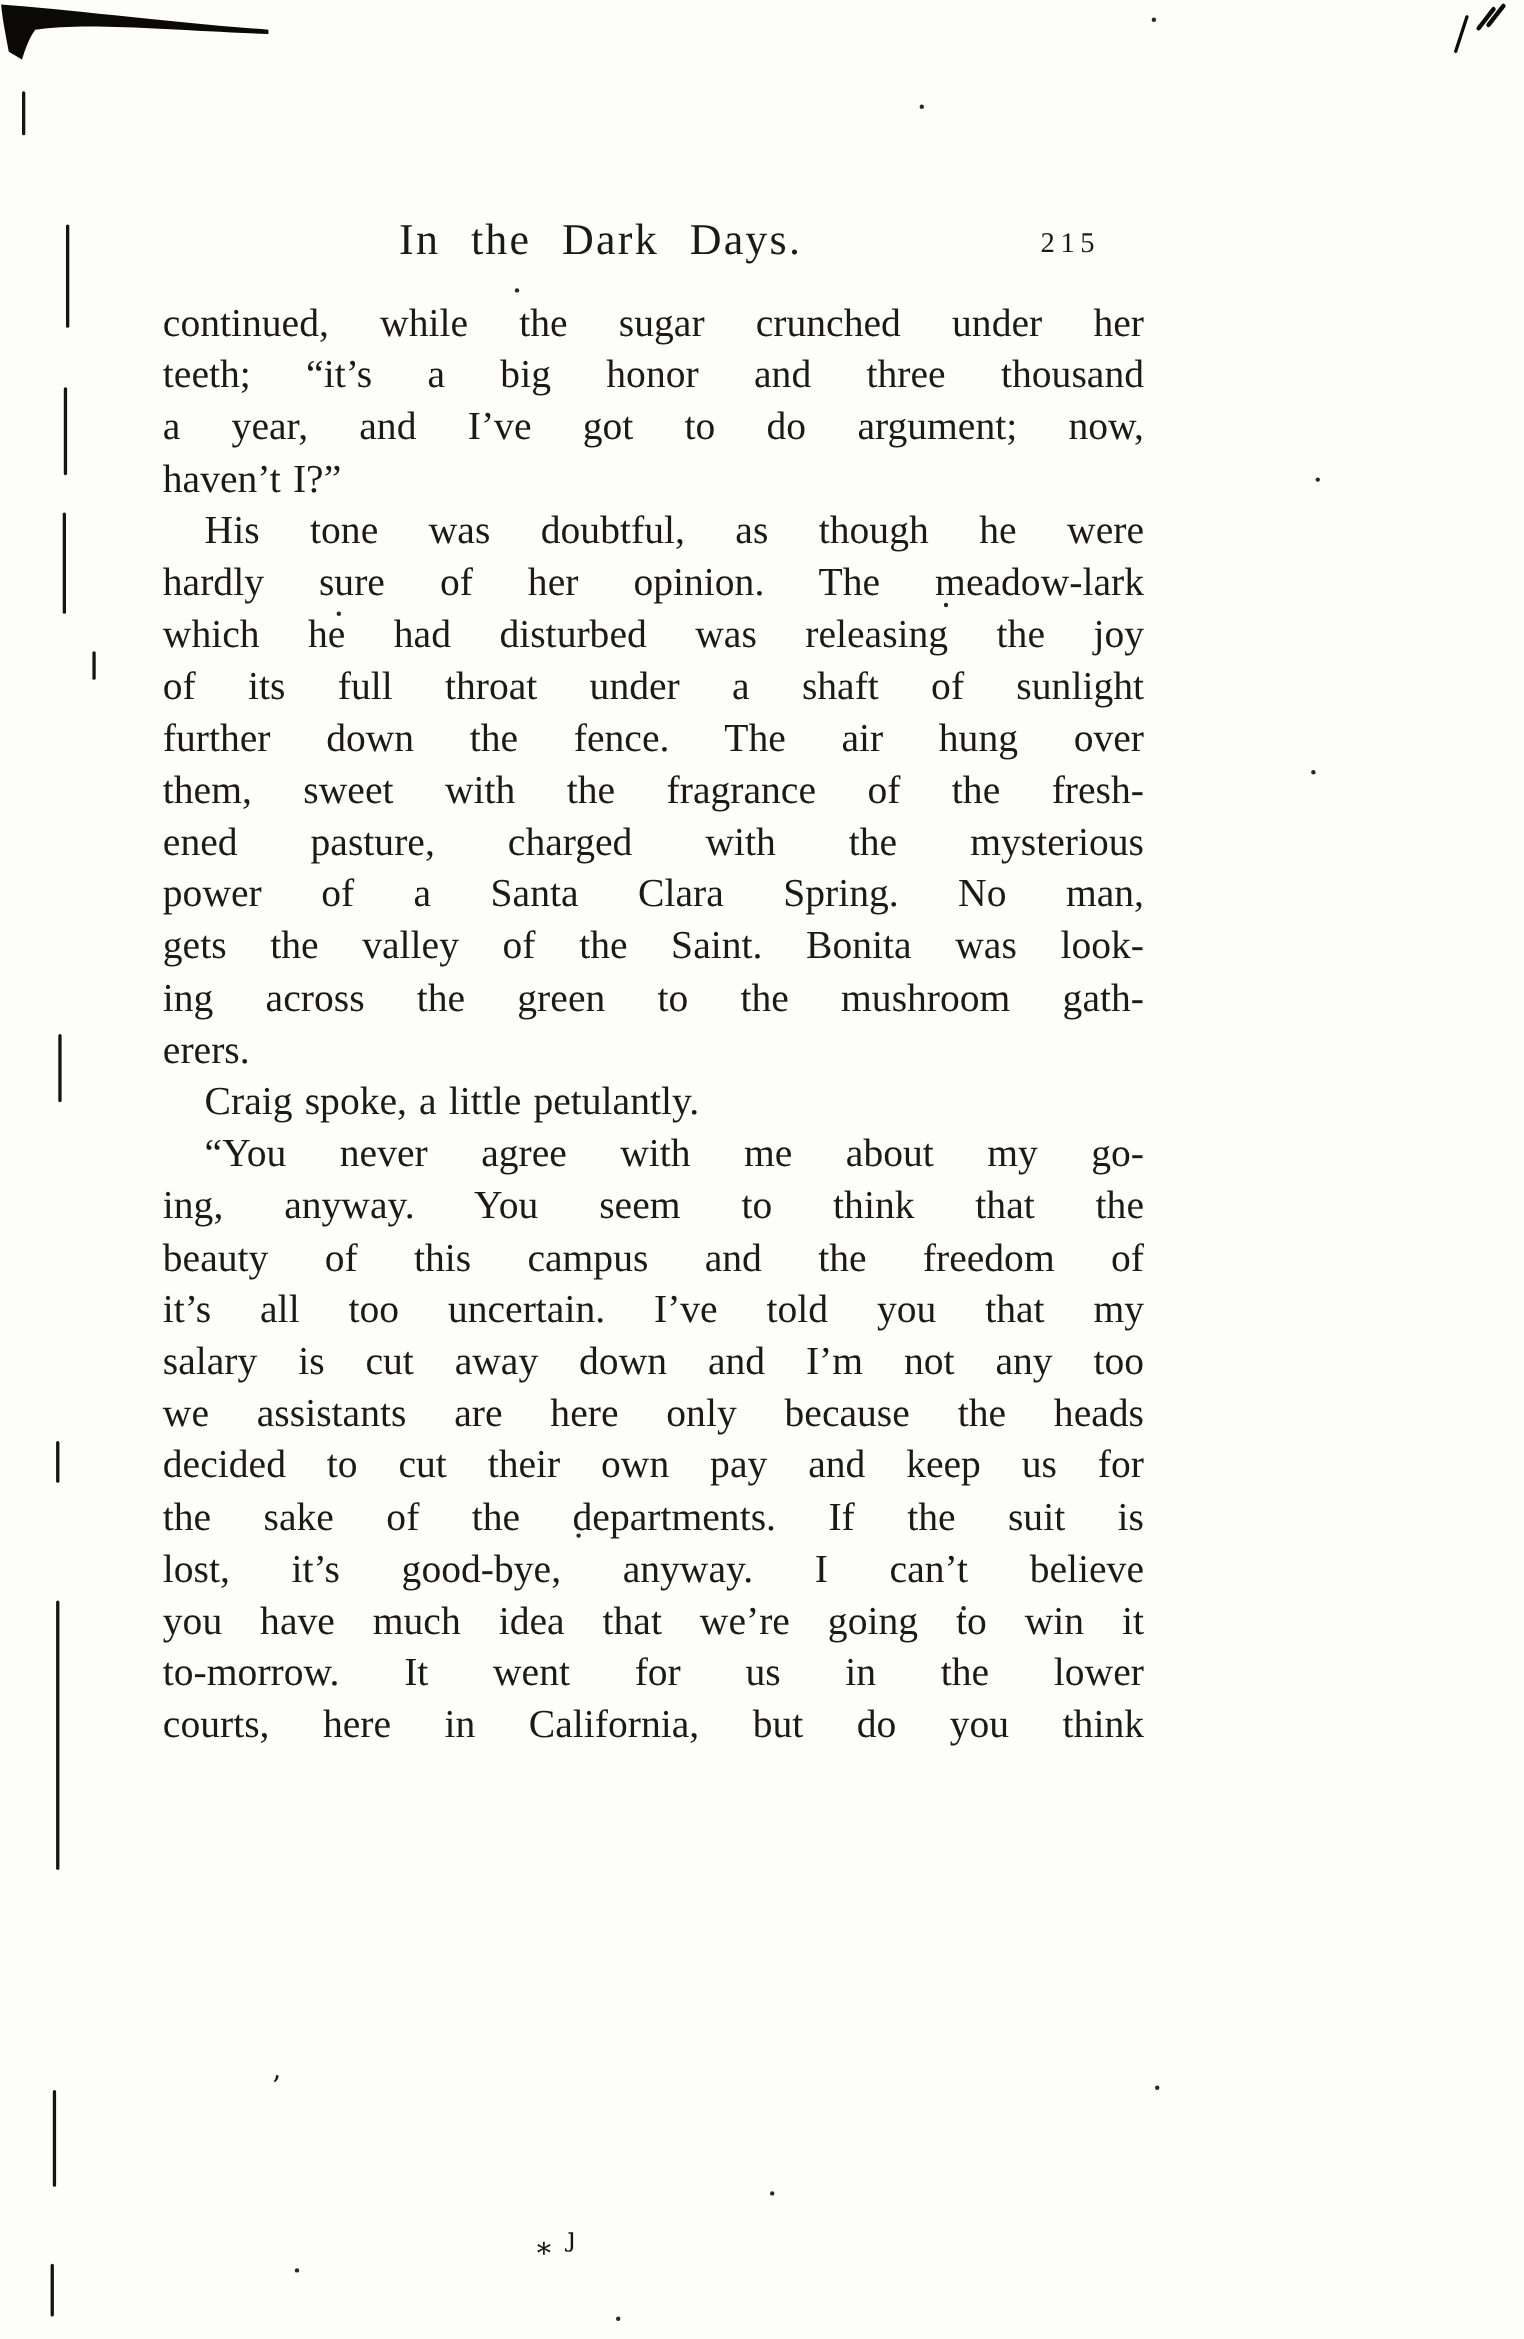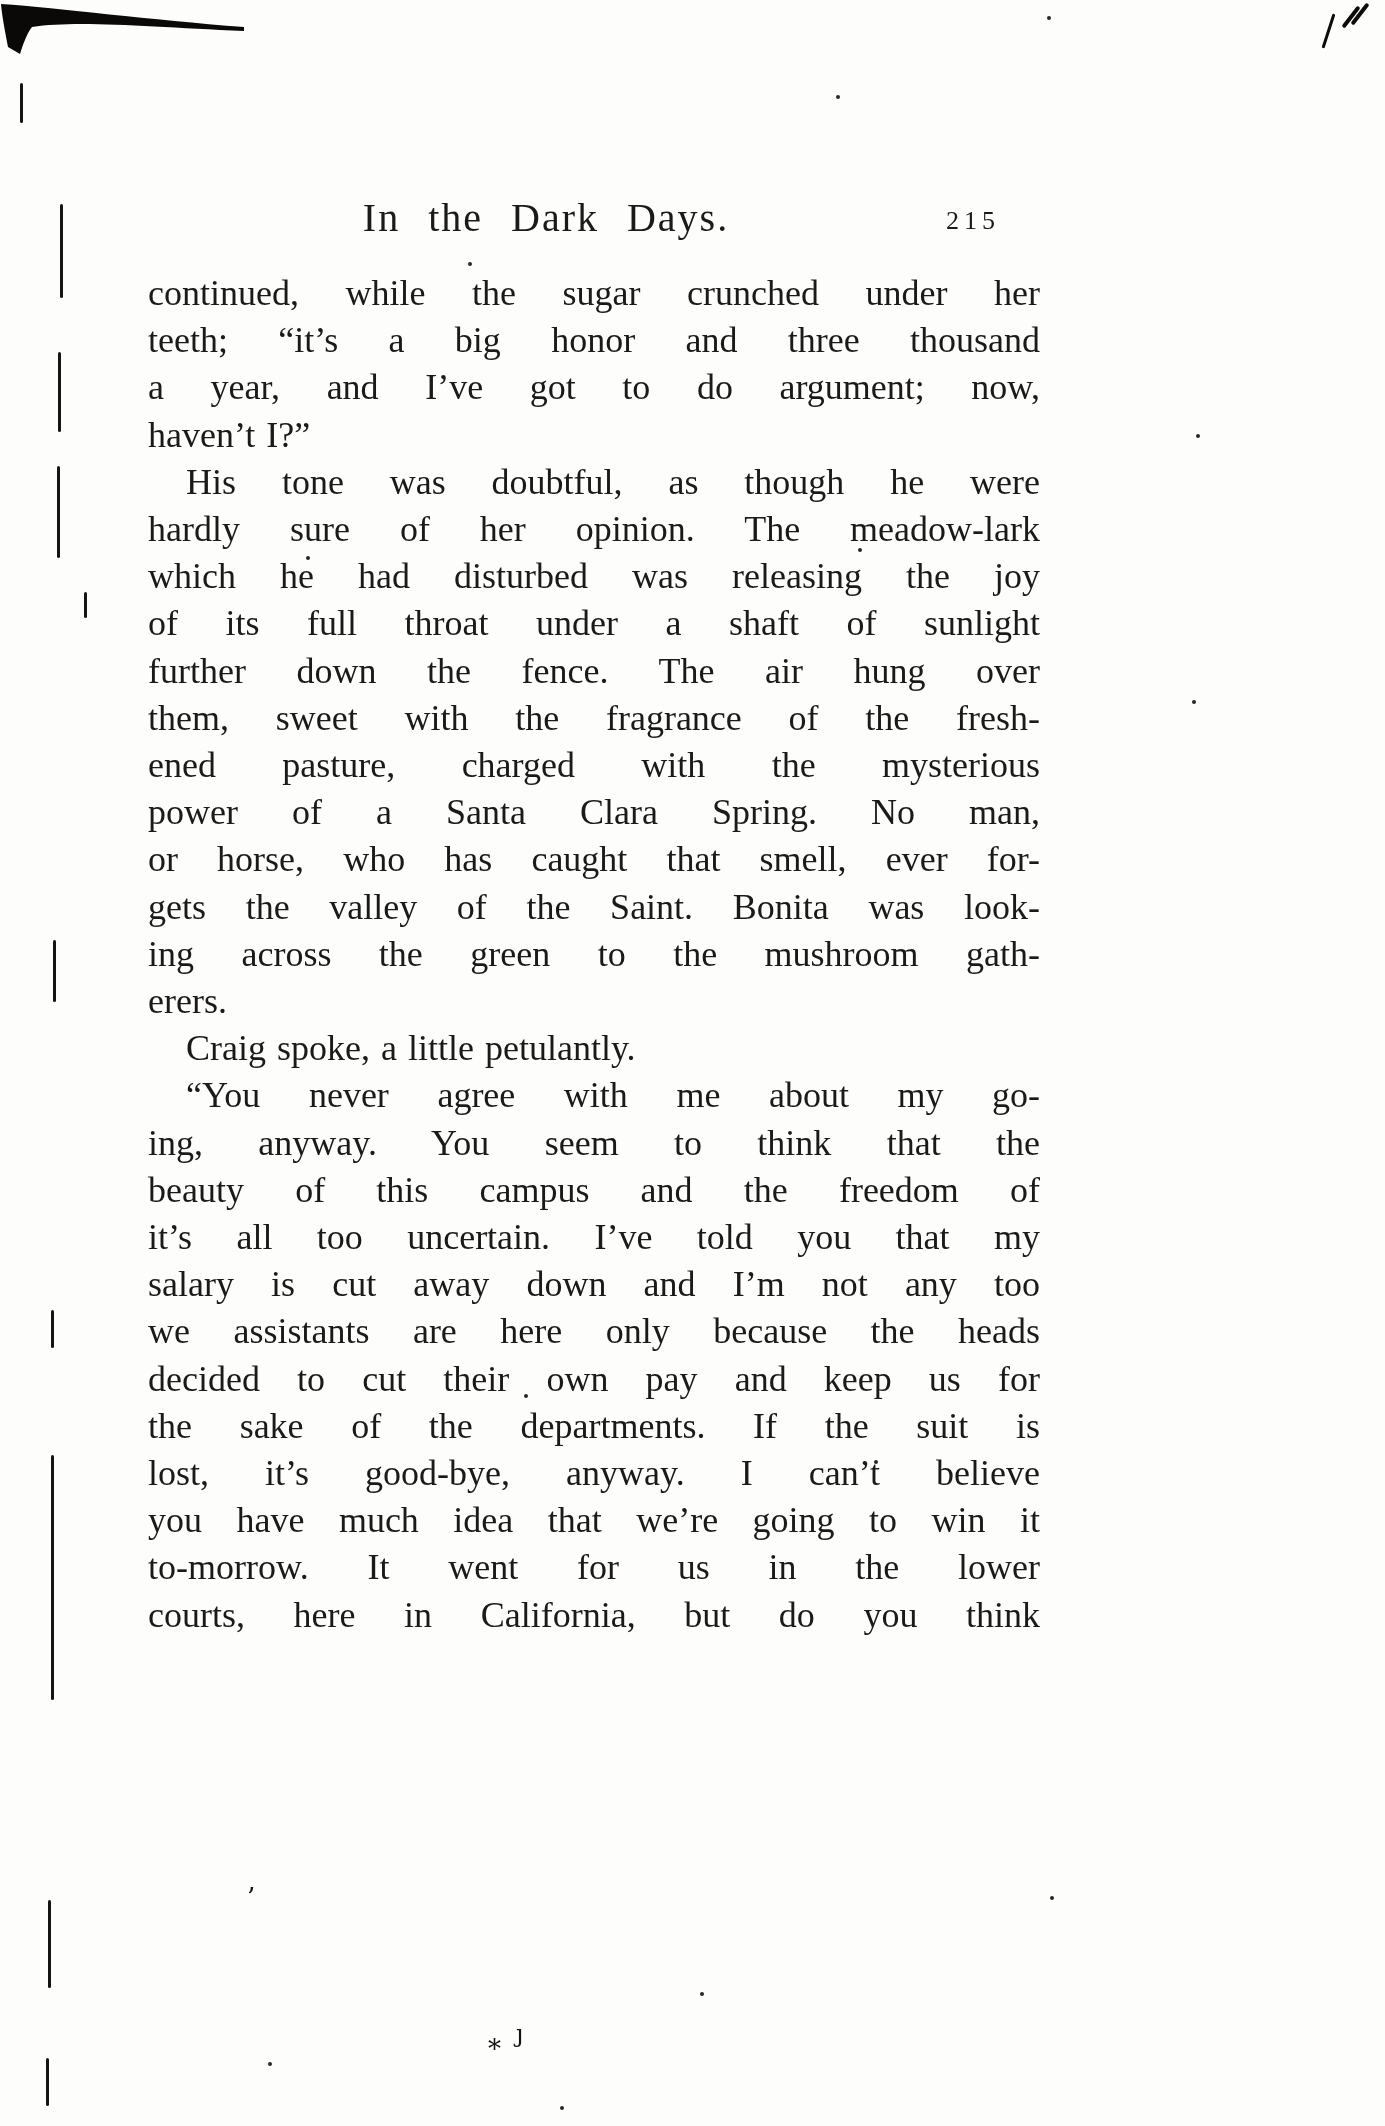--- a/index.html
+++ b/index.html
@@ -88,21 +88,20 @@
     <div class="line just">a year, and I’ve got to do argument; now,</div>
     <div class="line">haven’t I?”</div>
     <div class="line indent just">His tone was doubtful, as though he were</div>
     <div class="line just">hardly sure of her opinion.  The meadow-lark</div>
     <div class="line just">which he had disturbed was releasing the joy</div>
     <div class="line just">of its full throat under a shaft of sunlight</div>
     <div class="line just">further down the fence.  The air hung over</div>
     <div class="line just">them, sweet with the fragrance of the fresh-</div>
     <div class="line just">ened pasture, charged with the mysterious</div>
     <div class="line just">power of a Santa Clara Spring.  No man,</div>
-    <div class="line just">or horse, who has caught that smell, ever for-</div>
     <div class="line just">gets the valley of the Saint.  Bonita was look-</div>
     <div class="line just">ing across the green to the mushroom gath-</div>
     <div class="line">erers.</div>
     <div class="line indent">Craig spoke, a little petulantly.</div>
     <div class="line indent just">“You never agree with me about my go-</div>
     <div class="line just">ing, anyway.  You seem to think that the</div>
     <div class="line just">beauty of this campus and the freedom of</div>
     <div class="line just">it’s all too uncertain.  I’ve told you that my</div>
     <div class="line just">salary is cut away down and I’m not any too</div>
     <div class="line just">we assistants are here only because the heads</div>

